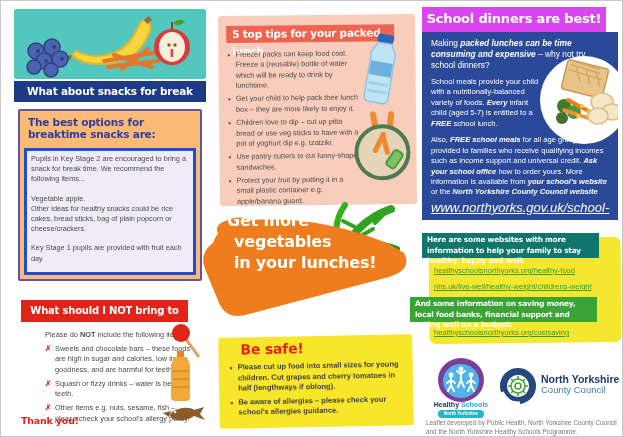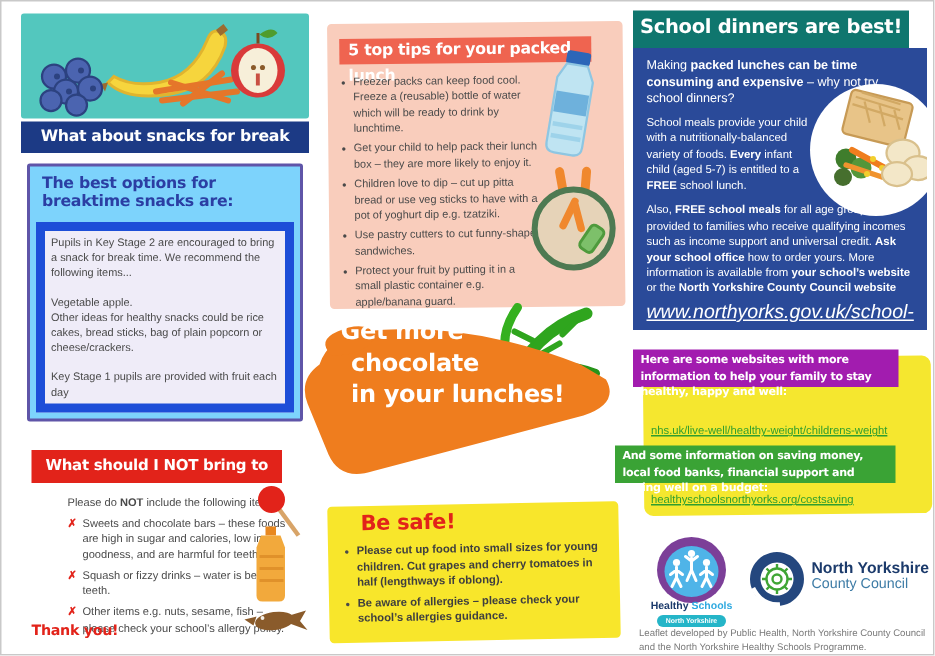--- a/index.html
+++ b/index.html
@@ -8,25 +8,25 @@
     border:1px solid #c9c9c9;box-sizing:border-box;overflow:hidden;
     font-family:"Liberation Sans",sans-serif;color:#4a4a4a;
   }
   .abs{position:absolute;}
   .hand{font-family:"DejaVu Sans",sans-serif;font-weight:bold;letter-spacing:-0.2px;}
 
   
   .teal-panel{left:13px;top:8px;width:192px;height:70px;background:#53c7be;border-radius:2px;}
   .navy-banner{left:13px;top:80px;width:192px;height:21px;background:#1c3a85;color:#fff;
     font-size:10.5px;line-height:21px;text-align:center;}
-  .lavender-box{left:17px;top:108px;width:184px;height:172px;background:#7dd3fc;
+  .lavender-box{left:17px;top:108px;width:184px;height:172px;background:#fdba74;
     border:2px solid #5f55a8;border-radius:2px;box-sizing:border-box;}
   .best-heading{margin:5px 8px 3px 8px;color:#2b3ea3;font-size:10.5px;line-height:1.15;width:130px;}
   .inner-box{position:absolute;left:4px;top:37px;width:172px;height:127px;background:#efecf8;
-    border:6px solid #1d4ed8;box-sizing:border-box;padding:3px 4px;font-size:7.3px;line-height:1.4;}
+    border:3px solid #1d4ed8;box-sizing:border-box;padding:3px 4px;font-size:7.3px;line-height:1.4;}
   .inner-box .gap{height:9px;}
   .red-banner{left:20px;top:299px;width:167px;height:22px;background:#e2231a;color:#fff;
     font-size:10px;line-height:22px;text-align:center;}
   .not-list{left:8px;top:329px;width:153px;font-size:7.4px;line-height:1.38;margin-left:36px;}
   .not-intro{margin-bottom:4px;}
   .not-item{position:relative;padding-left:10px;margin-bottom:4px;}
   .xmark{position:absolute;left:0;top:0;color:#e2231a;font-weight:bold;font-size:7.5px;}
   .thanks{left:20px;top:414px;color:#e2231a;font-size:9.5px;}
 
   
@@ -43,33 +43,33 @@
   .veg-caption{left:226px;top:277px;width:178px;font-size:7.3px;line-height:1.45;color:#fff;}
   .veg-caption a{color:#fff;}
   .yellow-panel{left:218px;top:335px;width:194px;height:91px;background:#f8e62b;border-radius:3px;
     transform:rotate(-1.1deg);}
   .besafe-title{position:absolute;left:22px;top:4px;color:#e2231a;font-size:14px;}
   .besafe-list{position:absolute;left:10px;top:25px;width:172px;font-size:7.5px;line-height:1.4;
     font-weight:bold;color:#3f3f3f;}
   .besafe-item{position:relative;padding-left:9px;margin-bottom:3px;}
 
   
-  .green-header{left:421px;top:6px;width:184px;height:39px;background:#0f766e;color:#fff;
+  .green-header{left:421px;top:6px;width:184px;height:39px;background:#d946ef;color:#fff;
     font-size:13px;line-height:23px;text-align:center;}
   .blue-panel{left:421px;top:31px;width:196px;height:188px;background:#2a4a99;color:#fff;
     box-sizing:border-box;padding:6px 9px;font-size:7.6px;line-height:1.38;overflow:hidden;}
   .blue-panel .p1{font-size:8.4px;line-height:1.3;margin-bottom:6px;width:160px;}
   .blue-panel .p2{width:114px;margin-bottom:6px;}
   .blue-panel .p3{width:178px;}
-  .blue-panel b{font-weight:bold;}
+  .blue-panel b{font-weight:bold;font-style:italic;}
   .blue-link{display:block;color:#fff;text-decoration:underline;font-size:13px;margin-top:1px;font-style:italic;}
   .meal-circle{position:absolute;left:116px;top:22px;}
   .yellow-web{left:428px;top:237px;width:192px;height:105px;background:#f5e72f;border-radius:6px;
     transform:rotate(-0.6deg);}
-  .green-band1{left:421px;top:232px;width:177px;height:25px;background:#a21caf;color:#fff;
+  .green-band1{left:421px;top:232px;width:177px;height:25px;background:#0f766e;color:#fff;
     font-size:7.4px;line-height:1.45;padding:2px 5px;box-sizing:border-box;}
   .green-band2{left:409px;top:296px;width:187px;height:25px;background:#3aa335;color:#fff;
     font-size:7.4px;line-height:1.45;padding:2px 5px;box-sizing:border-box;}
   .web-link{position:absolute;color:#2f9e2f;text-decoration:underline;font-size:7.5px;}
   .wl1{left:433px;top:265px;}
   .wl2{left:433px;top:281px;}
   .wl3{left:433px;top:327px;}
   .hs-logo-text{left:432px;top:400px;width:56px;text-align:center;font-size:7px;font-weight:bold;line-height:1.1;}
   .hs-navy{color:#1b3a6b;} .hs-blue{color:#2da9e0;}
   .hs-bar{left:437px;top:409px;width:46px;height:8px;background:#25b5c8;border-radius:4px;color:#fff;
@@ -217,21 +217,21 @@
     <g fill="none" stroke-linecap="round">
       <path d="M148,62 C158,38 176,20 200,12" stroke="#2fa51e" stroke-width="8"></path>
       <path d="M152,56 C142,38 144,22 154,8" stroke="#35b01f" stroke-width="6"></path>
       <path d="M158,52 C174,46 192,46 206,52" stroke="#27941a" stroke-width="6"></path>
       <path d="M168,40 l14,-8 M164,30 l-12,-6 M184,26 l10,-10 M176,52 l16,2" stroke="#2fa51e" stroke-width="4"></path>
     </g>
     <path d="M22,46 Q8,56 14,72 L28,106 Q36,124 58,117 L198,80 Q222,72 213,56 L196,46 Q120,16 50,24 Q28,28 22,46 Z" fill="#ef7d1e"></path>
     <path d="M30,40 Q20,30 34,24 Q52,16 60,26 Q54,40 30,40 Z" fill="#ef7d1e"></path>
   </svg>
   <div class="abs veg-line1 hand">Get more</div>
-  <div class="abs veg-line2 hand">chocolate</div>
+  <div class="abs veg-line2 hand">vegetables</div>
   <div class="abs veg-line3 hand">in your lunches!</div>
 
   <div class="abs yellow-panel">
     <div class="besafe-title hand">Be safe!</div>
     <div class="besafe-list">
       <div class="besafe-item">
         <span class="dot">•</span>
         <span>Please cut up food into small sizes for young children. Cut grapes and cherry tomatoes in half (lengthways if oblong).</span></div>
       <div class="besafe-item">
         <span class="dot">•</span>
@@ -266,20 +266,21 @@
       <g fill="#f3e7c8" stroke="#d9c08c" stroke-width="1.5">
         <ellipse cx="64" cy="48" rx="11" ry="9"></ellipse>
         <ellipse cx="74" cy="58" rx="10" ry="8"></ellipse>
         <ellipse cx="60" cy="62" rx="10" ry="8"></ellipse>
       </g>
     </svg>
   </div>
 
   <div class="abs yellow-web"></div>
   <div class="abs green-band1 hand">Here are some websites with more information to help your family to stay healthy, happy and well:</div>
+  <a href="#" class="web-link wl1">healthyschoolsnorthyorks.org/healthy-food</a>
   <a href="#" class="web-link wl2">nhs.uk/live-well/healthy-weight/childrens-weight</a>
   <div class="abs green-band2 hand">And some information on saving money, local food banks, financial support and eating well on a budget:</div>
   <a href="#" class="web-link wl3">healthyschoolsnorthyorks.org/costsaving</a>
 
   <svg class="abs" style="left:436px;top:356px;" width="48" height="46" viewBox="0 0 48 46">
     <ellipse cx="24" cy="23" rx="23" ry="22" fill="#7c3f98"></ellipse>
     <ellipse cx="24" cy="24" rx="18" ry="17" fill="#4fb4e8"></ellipse>
     <g stroke="#ffffff" stroke-width="2" stroke-linecap="round" fill="#ffffff">
       <circle cx="14" cy="18" r="2.4" stroke="none"></circle>
       <path d="M14,21 v7 M14,23 l-4,3 M14,23 l4,3 M14,28 l-3,6 M14,28 l3,6" fill="none"></path>

